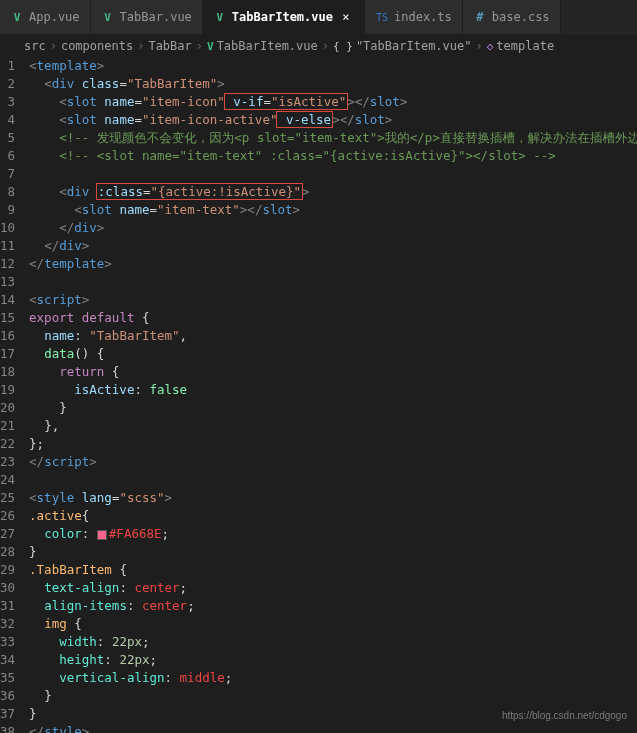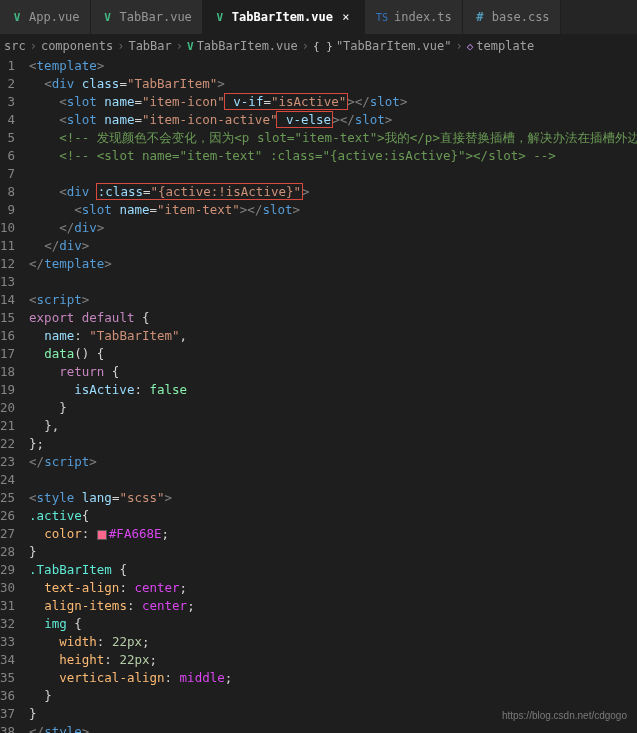--- a/index.html
+++ b/index.html
@@ -33,21 +33,21 @@
 }
 .tab.active {
   background: #1e1e1e;
   color: #ffffff;
 }
 .tab .icon { width: 14px; height: 14px; display: flex; align-items: center; justify-content: center; }
 .tab .close { width: 16px; text-align: center; }
 .breadcrumbs {
   display: flex;
   align-items: center;
-  padding: 4px 4px;
+  padding: 4px 24px;
   font-size: 12px;
   color: #a0a0a0;
   gap: 4px;
   background: #1e1e1e;
   flex-wrap: nowrap;
   white-space: nowrap;
 }
 .breadcrumbs .sep { color: #666; }
 .breadcrumbs .crumb { display: flex; align-items: center; gap: 3px; }
 .editor {
@@ -78,23 +78,23 @@
 .p1 { color: #808080; } 
 .tag { color: #569cd6; }
 .attr { color: #9cdcfe; }
 .str { color: #ce9178; }
 .kw2 { color: #c586c0; }
 .fn { color: #86efac; }
 .prop { color: #9cdcfe; }
 .val { color: #86efac; }
 .num { color: #b5cea8; }
 .cmt { color: #6a9955; }
-.sel { color: #5eead4; }
-.cssprop { color: #fdba74; }
-.cssval { color: #d946ef; }
+.sel { color: #fdba74; }
+.cssprop { color: #5eead4; }
+.cssval { color: #ef4444; }
 .brace { color: #d4d4d4; }
 .white { color: #d4d4d4; }
 .swatch {
   display: inline-block;
   width: 10px; height: 10px;
   background: #FA668E;
   border: 1px solid #555;
   vertical-align: middle;
   margin-right: 2px;
 }

